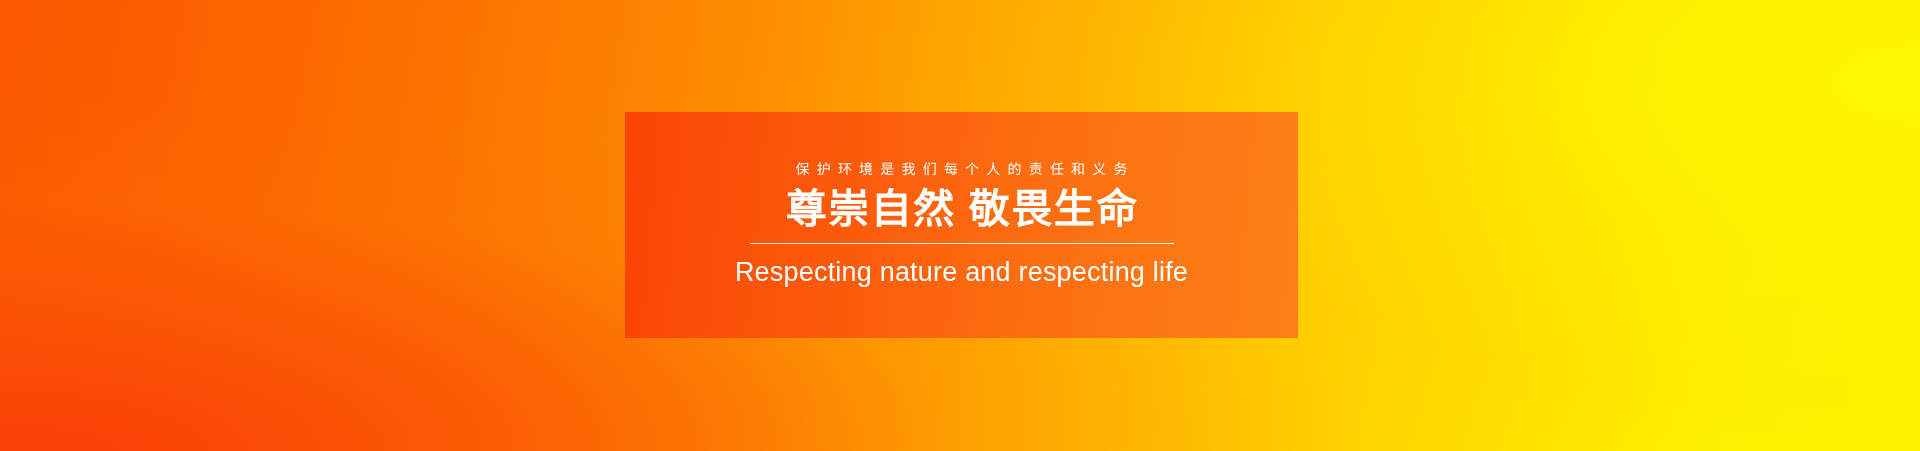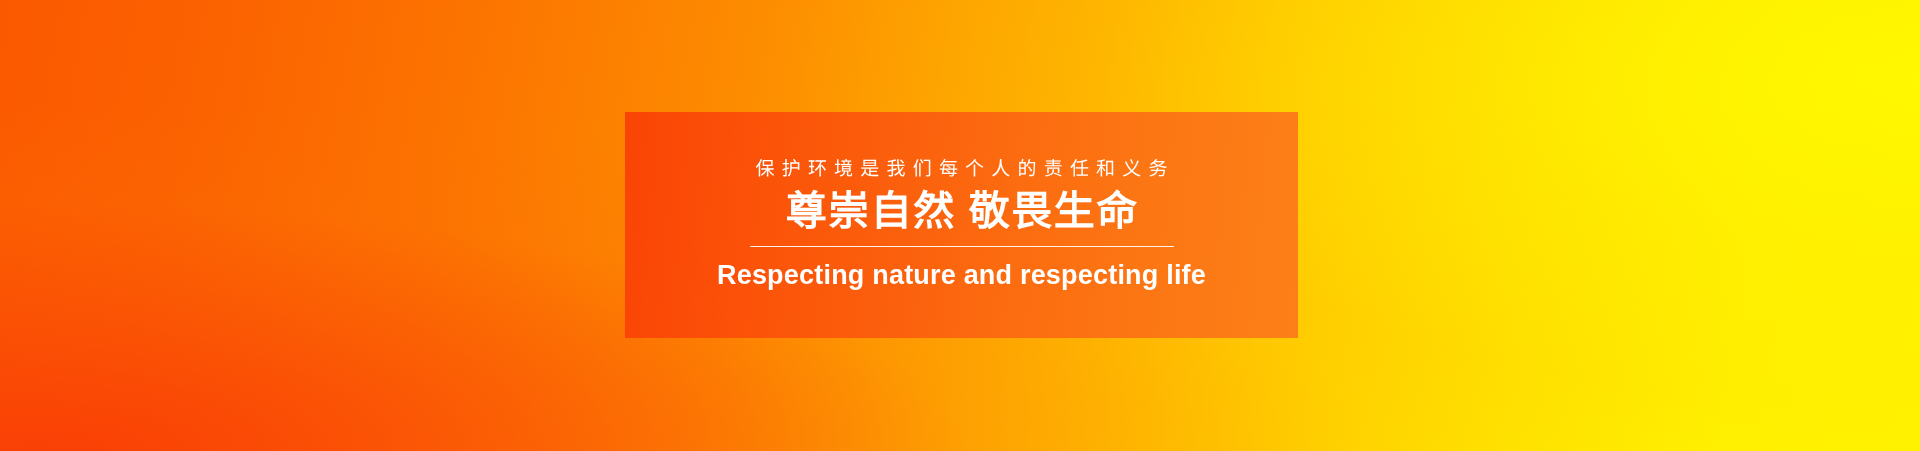--- a/index.html
+++ b/index.html
@@ -89,21 +89,21 @@
   .card-inner {
     width: 100%;
     display: flex;
     flex-direction: column;
     align-items: center;
   }
 
   
   .subtitle {
     color: #ffffff;
-    font-size: 19px;
+    font-size: 14px;
     line-height: 1.1;
     letter-spacing: 7.2px;
     text-indent: 7.2px;
     font-weight: 400;
     white-space: nowrap;
     margin-bottom: 9px;
   }
 
   
   .headline {
@@ -123,21 +123,21 @@
     height: 1px;
     background: rgba(255, 255, 255, 0.92);
     margin: 0 0 13px 0;
   }
 
   
   .tagline {
     color: #ffffff;
     font-size: 27px;
     line-height: 1.15;
-    font-weight: 700;
+    font-weight: 400;
     letter-spacing: 0.2px;
     white-space: nowrap;
   }
 </style>
 </head>
 <body>
 
 <div class="banner">
 
   <div class="banner-bg"></div>

